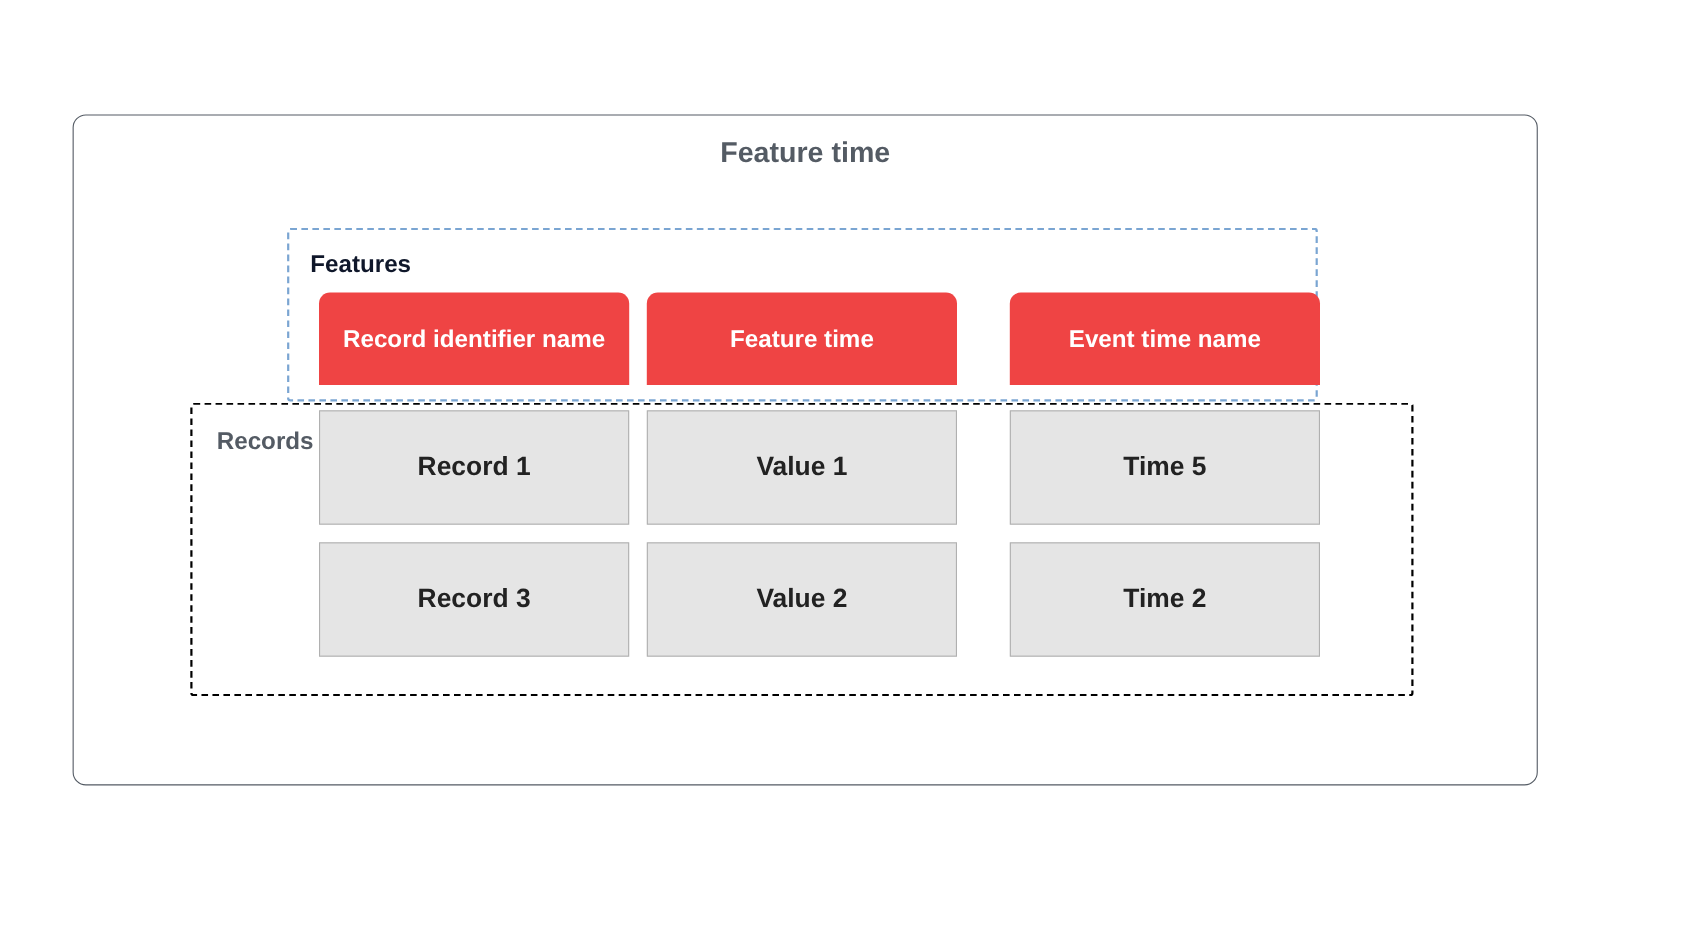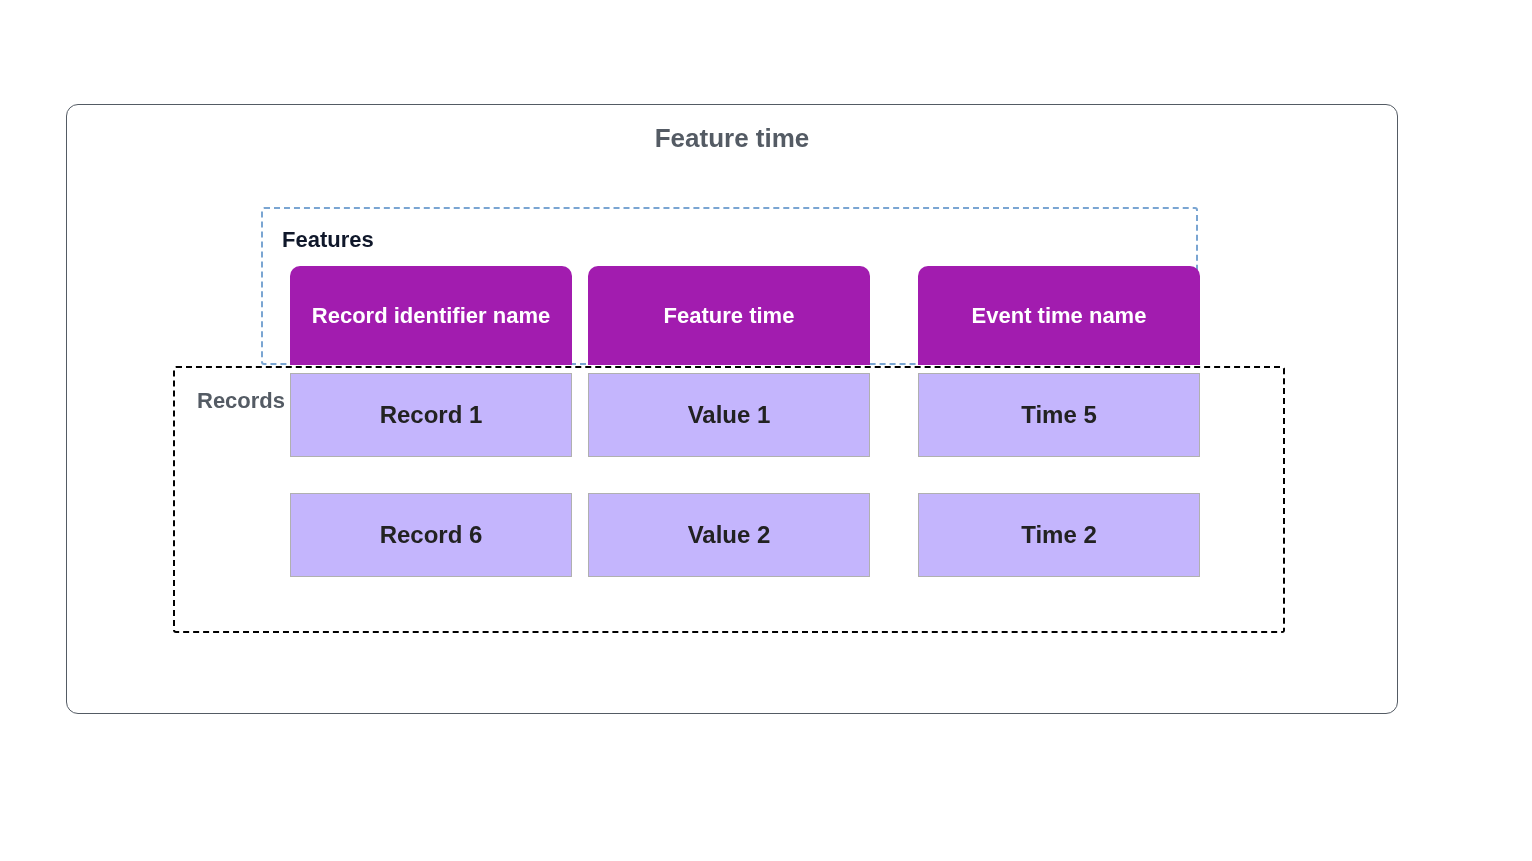--- a/index.html
+++ b/index.html
@@ -66,35 +66,35 @@
   .col {
     position: absolute;
     width: 282px;
   }
   .col-1 { left: 290px; }
   .col-2 { left: 588px; }
   .col-3 { left: 886px; margin-left: 32px; }
   .header-cell {
     position: absolute;
     top: 266px;
-    height: 99px;
-    background: #a21caf;
+    height: 84px;
+    background: #ef4444;
     color: #fff;
     font-weight: 700;
     font-size: 22px;
     display: flex;
     align-items: center;
     justify-content: center;
     border-top-left-radius: 10px;
     border-top-right-radius: 10px;
   }
   .data-cell {
     position: absolute;
-    height: 84px;
-    background: #c4b5fd;
+    height: 104px;
+    background: #e5e5e5;
     border: 1px solid #b0b0b0;
     color: #222;
     font-weight: 700;
     font-size: 24px;
     display: flex;
     align-items: center;
     justify-content: center;
   }
   .row-1 { top: 373px; }
   .row-2 { top: 493px; }
@@ -107,21 +107,21 @@
 </div>
 
 <div class="features-box"></div>
 <div class="features-label">Features</div>
 
 <div class="records-box"></div>
 <div class="records-label">Records</div>
 
 <div class="header-cell col col-1">Record identifier name</div>
 <div class="data-cell col col-1 row-1">Record 1</div>
-<div class="data-cell col col-1 row-2">Record 6</div>
+<div class="data-cell col col-1 row-2">Record 3</div>
 
 <div class="header-cell col col-2">Feature time</div>
 <div class="data-cell col col-2 row-1">Value 1</div>
 <div class="data-cell col col-2 row-2">Value 2</div>
 
 <div class="header-cell col col-3">Event time name</div>
 <div class="data-cell col col-3 row-1">Time 5</div>
 <div class="data-cell col col-3 row-2">Time 2</div>
 
 </body></html>

